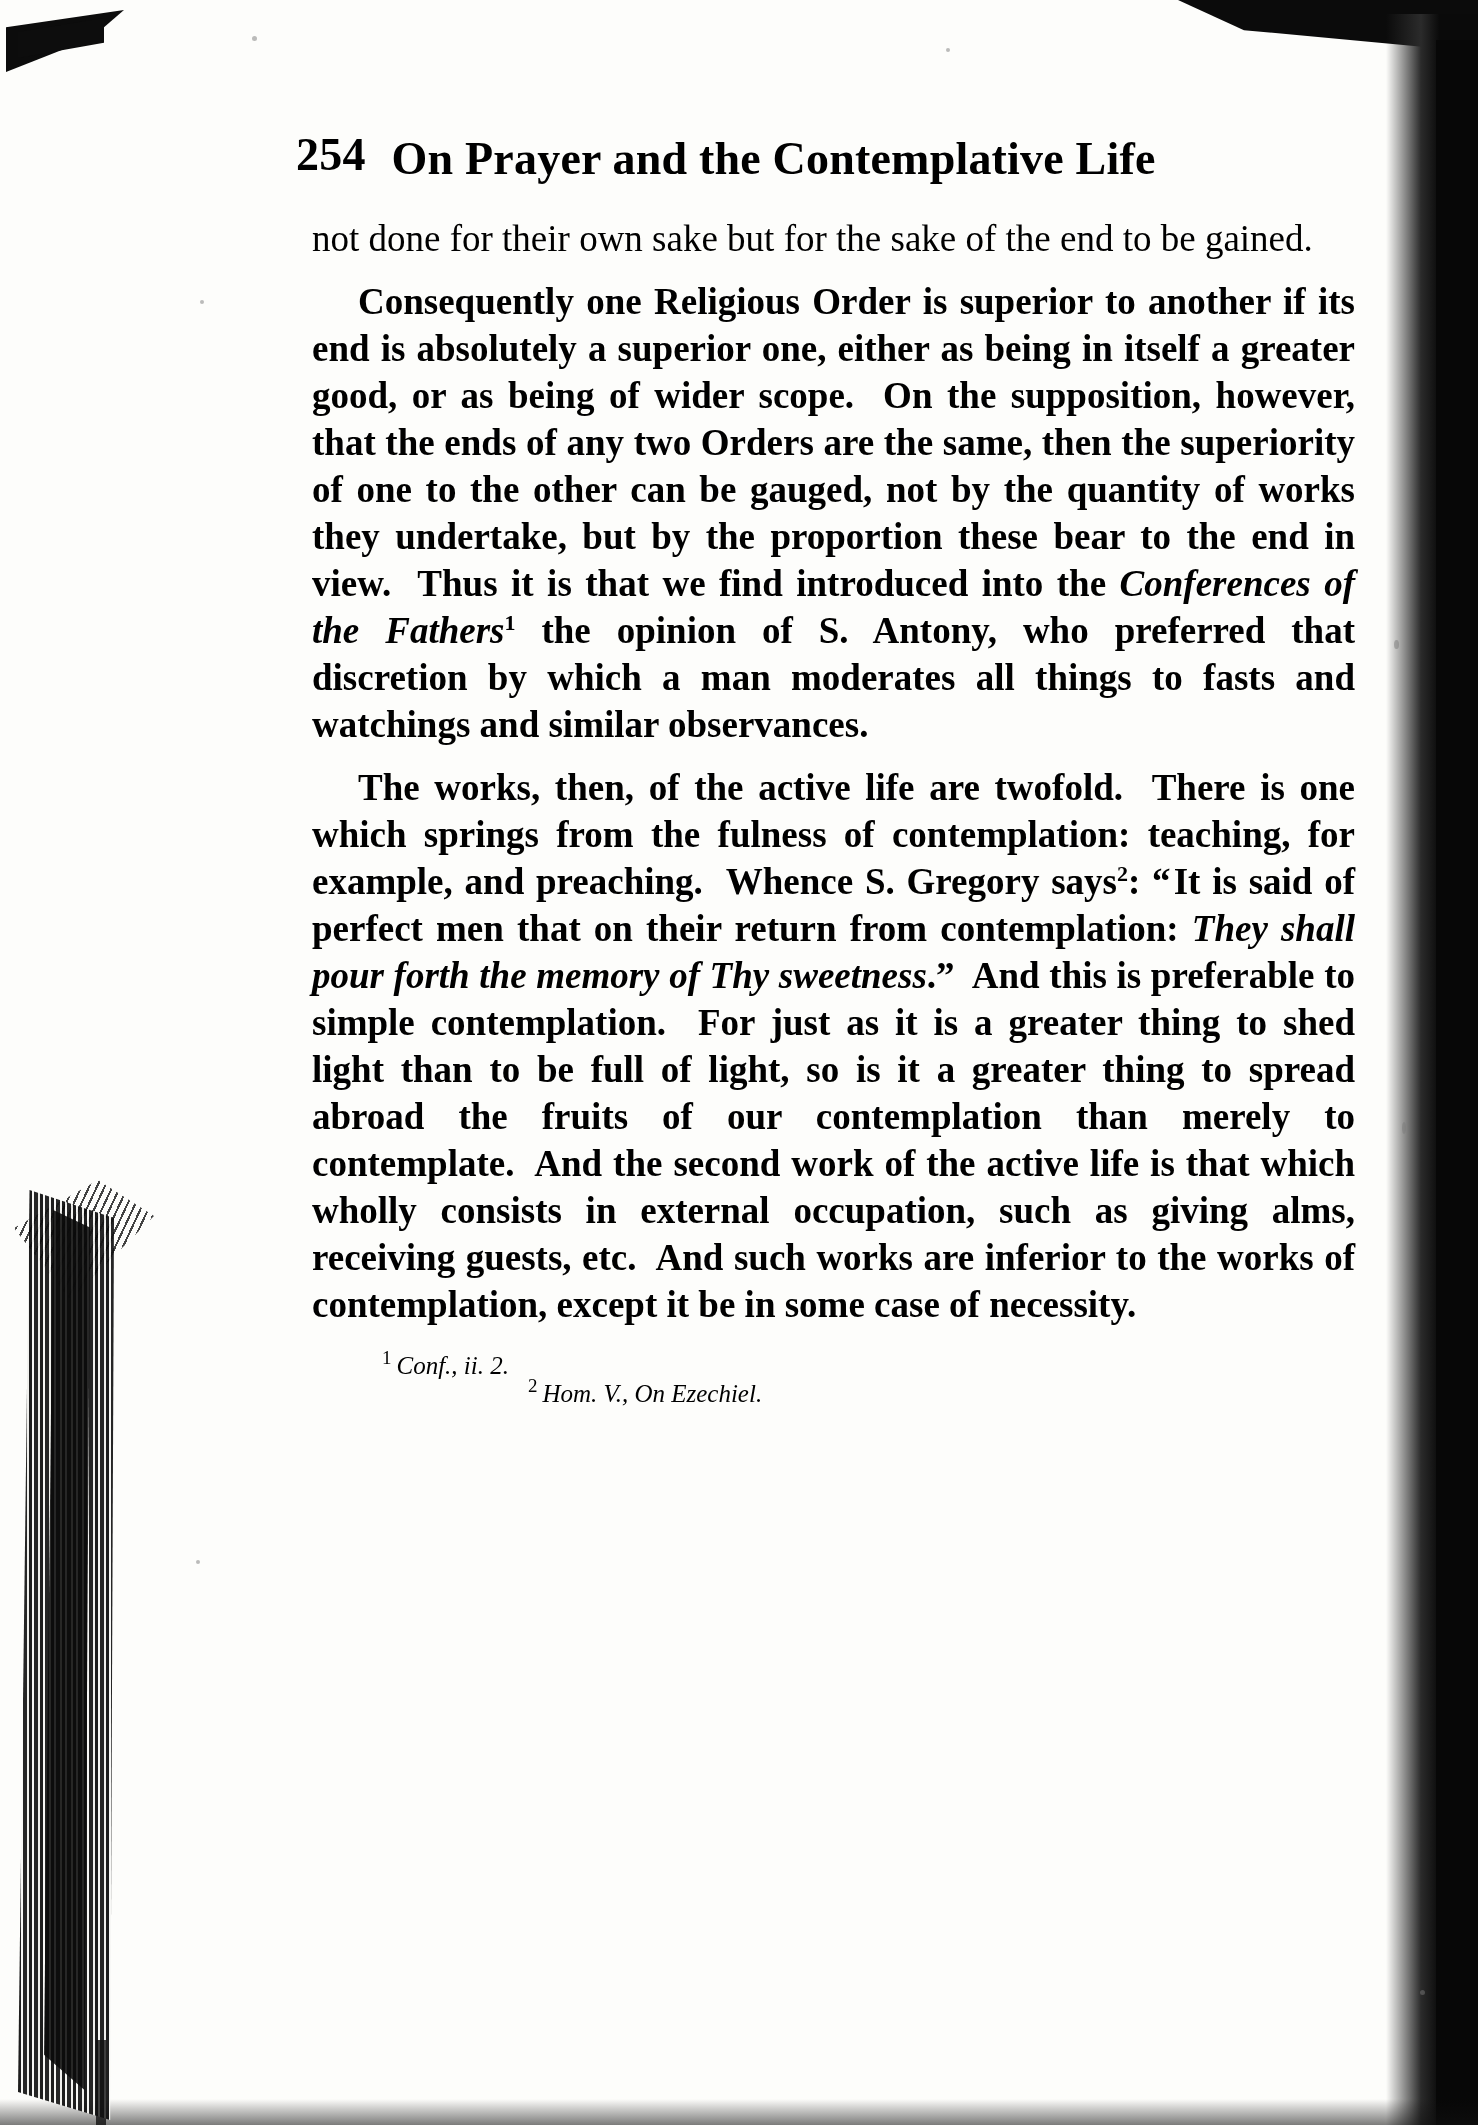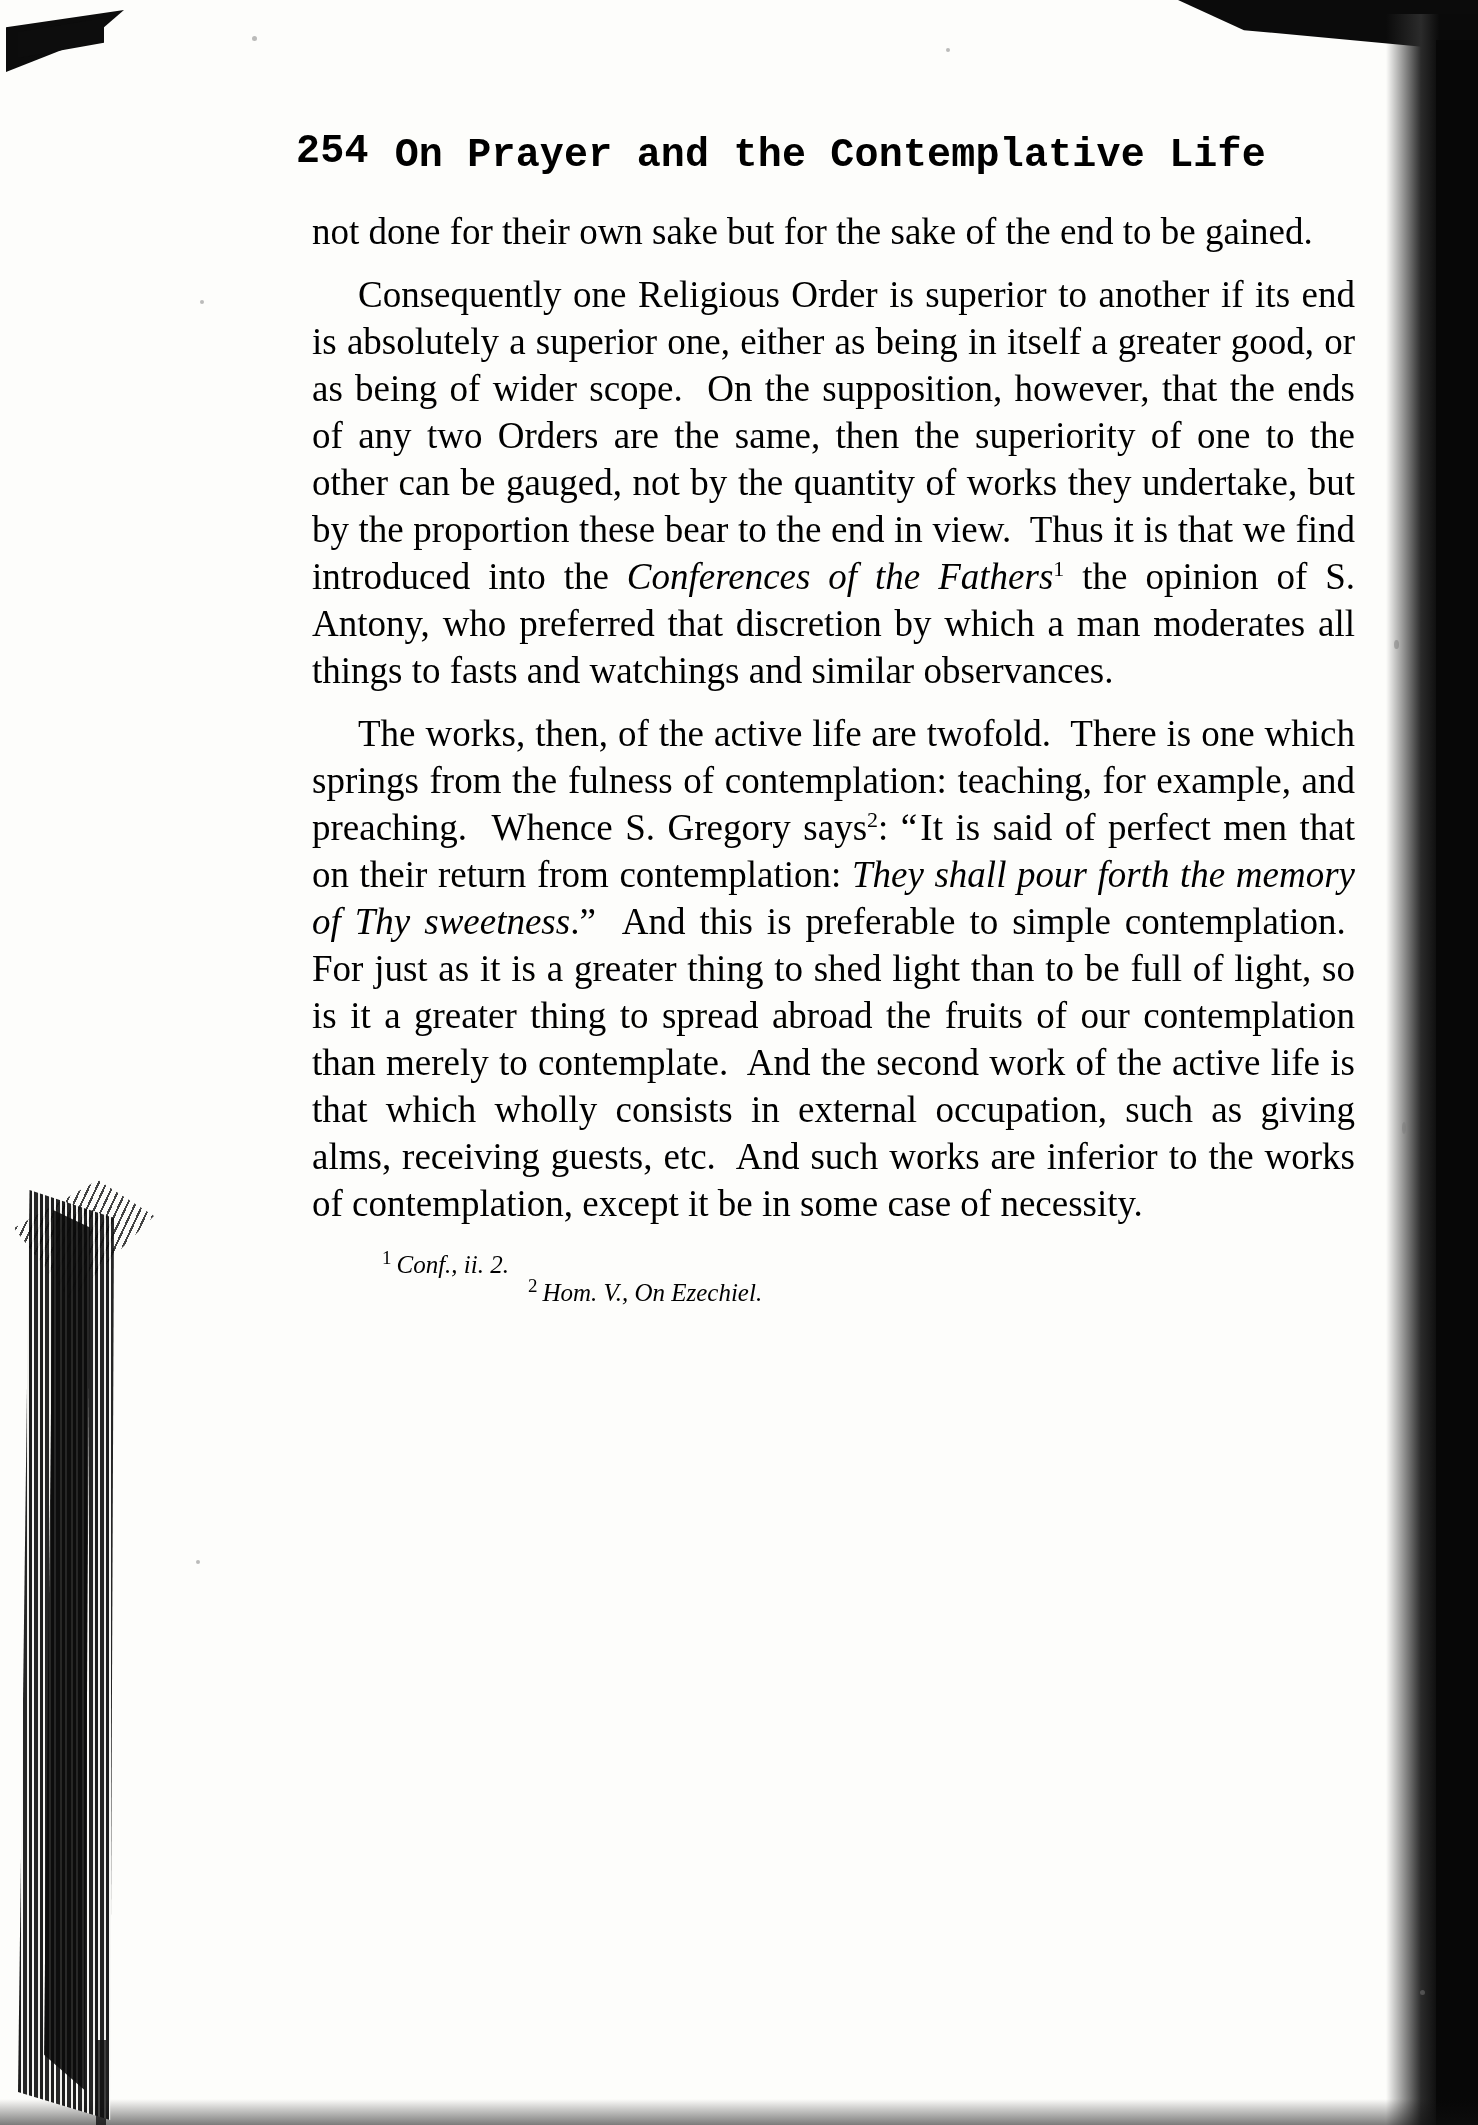--- a/index.html
+++ b/index.html
@@ -126,44 +126,43 @@
   
   #content {
     position: absolute;
     left: 296px;
     top: 130px;
     width: 1075px;
   }
 
   h1.page-title {
     margin: 0 0 34px 0;
-    font-size: 40px;
+    font-size: 46px;
     font-weight: 700;
     letter-spacing: .2px;
     line-height: 1.1;
     white-space: nowrap;
-    font-family: Liberation Mono, monospace;
   }
   h1.page-title .folio {
     margin-right: 26px;
     font-weight: 700;
   }
   
   h1.page-title .t1 { display:inline-block; }
   h1.page-title .t2 { display:inline-block; transform: translateY(4px); }
 
   p.body {
     margin: 16px;
     font-size: 37px;
     line-height: 47px;
     text-align: justify;
     text-justify: inter-word;
     hyphens: manual;
   }
-  p.body.indent { text-indent: 46px; }
+  p.body.indent { text-indent: 46px; font-weight: bold; }
 
   .it { font-style: italic; }
   sup.note {
     font-size: 22px;
     vertical-align: super;
     line-height: 0;
   }
 
   
   .footnotes {

